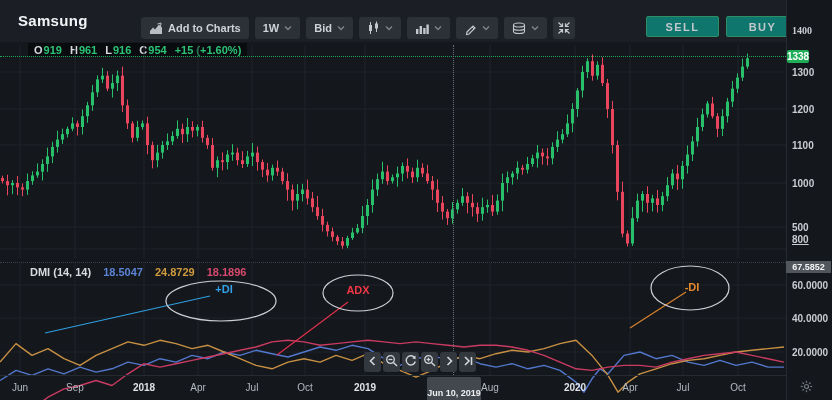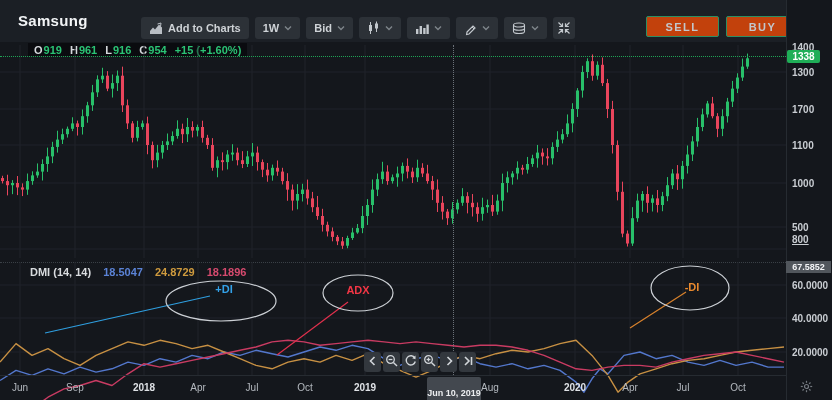--- a/index.html
+++ b/index.html
@@ -8,38 +8,38 @@
   .abs{position:absolute;}
   
   #topbar{left:0;top:0;width:832px;height:42px;background:#1b1f25;}
   #symbol{left:18px;top:12px;font-size:15px;font-weight:bold;color:#f2f4f6;letter-spacing:.3px;}
   #toolbar{left:113px;top:17px;display:flex;gap:6px;align-items:center;margin-left:28px;}
   .tbtn{height:22px;background:#2c3137;border-radius:3px;color:#ced2d6;font-size:11px;font-weight:bold;
         display:flex;align-items:center;gap:5px;padding:0 8px;cursor:pointer;white-space:nowrap;}
   .tbtn svg{display:block;}
   .chev svg{opacity:.75;}
   #trade{left:646px;top:16px;display:flex;gap:7px;}
-  .trade-btn{width:71px;height:19px;border:1px solid #2d8f63;border-radius:2px;background:#c2410c;
+  .trade-btn{width:71px;height:19px;border:1px solid #2d8f63;border-radius:2px;background:#0f766e;
              color:#c2c7cc;font-size:11px;font-weight:bold;letter-spacing:1.5px;
              display:flex;align-items:center;justify-content:center;cursor:pointer;}
   
   #legend{left:28px;top:43px;height:13px;background:rgba(7,9,12,.8);padding:0 6px;
           font-size:11px;font-weight:bold;display:flex;align-items:center;gap:8px;color:#d5d8dc;}
   #legend .num{color:#2bc475;}
   #legend .pair{display:flex;gap:1px;}
   
   #price-pane{left:0;top:45px;width:786px;height:213px;}
   #dmi-pane{left:0;top:258px;width:786px;height:117px;}
   #dmi-sep{left:0;top:262px;width:786px;border-top:1px dotted #3a4046;height:0;}
   #dmi-header{left:30px;top:266px;font-size:11px;font-weight:bold;color:#d9dcdf;display:flex;gap:12px;}
   .dmi-blue{color:#5b83d6;} .dmi-orange{color:#cf9b3e;} .dmi-red{color:#d64a6e;}
   
   #right-axis{left:786px;top:0;width:46px;height:400px;border-left:1px solid #262b31;background:#14171c;}
   .ptick{position:absolute;left:5px;font-size:10px;font-weight:bold;color:#c9cdd2;}
-  #price-badge{left:787px;top:50px;width:33px;height:13px;background:#1fae57;border-radius:2px;
+  #price-badge{left:787px;top:50px;width:22px;height:13px;background:#1fae57;border-radius:2px;
                color:#fff;font-size:10px;font-weight:bold;display:flex;align-items:center;justify-content:center;}
   #dmi-badge{left:786px;top:261px;width:45px;height:12px;background:#51565c;border-radius:0;
              color:#f2f3f5;font-size:9px;font-weight:bold;display:flex;align-items:center;justify-content:center;}
   #time-axis{left:0;top:375px;width:786px;height:25px;border-top:1px solid #262b31;}
   .ttick{position:absolute;top:6px;transform:translateX(-50%);font-size:10px;color:#b4b9bf;}
   .ttick.bold{font-weight:bold;color:#dfe2e6;}
   
   #price-line{left:0;top:56px;width:786px;height:0;border-top:1px dotted #1fa355;}
   #crosshair-v{left:453px;top:45px;width:0;height:330px;border-left:1px dotted #6b7178;}
   #nav-cluster{left:364px;top:352px;display:flex;gap:2px;}
@@ -541,23 +541,23 @@
     <span>DMI (14, 14)</span>
     <span class="dmi-blue">18.5047</span>
     <span class="dmi-orange">24.8729</span>
     <span class="dmi-red">18.1896</span>
   </div>
 
   <div class="abs" id="price-line"></div>
   <div class="abs" id="crosshair-v" style="left: 453px;"></div>
 
   <div class="abs" id="right-axis">
-      <div class="ptick" style="top: 42px;">1400</div>
+      <div class="ptick" style="top: 25px; font-family: Liberation Serif, serif;">1400</div>
       <div class="ptick" style="top: 67px;">1300</div>
-      <div class="ptick" style="top: 104px;">1700</div>
+      <div class="ptick" style="top: 104px;">1200</div>
       <div class="ptick" style="top: 140px;">1100</div>
       <div class="ptick" style="top: 178px;">1000</div>
       <div class="ptick" style="top: 222px;">500</div>
       <div class="ptick" style="top: 234px; text-decoration: underline;">800</div>
       <div class="ptick" style="top: 280px;">60.0000</div>
       <div class="ptick" style="top: 313px;">40.0000</div>
       <div class="ptick" style="top: 347px;">20.0000</div>
     </div>
   <div class="abs" id="price-badge" style="top: 50px;">1338</div>
   <div class="abs" id="dmi-badge" style="top: 261px;">67.5852</div>

